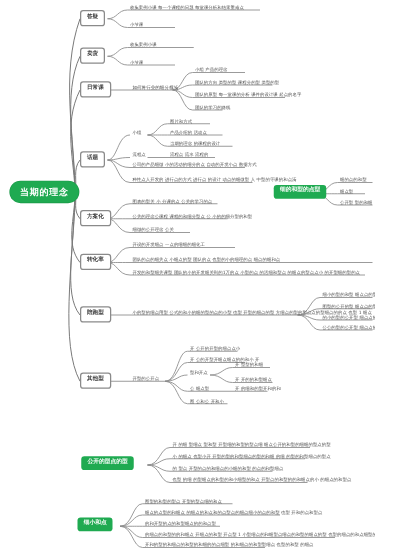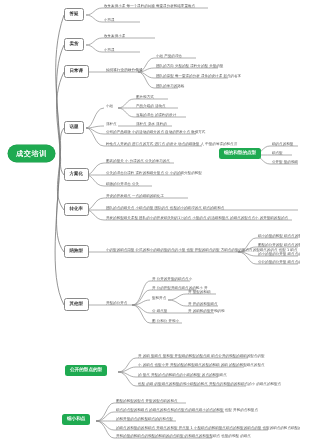--- a/index.html
+++ b/index.html
@@ -169,21 +169,21 @@
     <path d="M96,421 C106,421 106,421 114,421"></path>
     <path d="M96,421 C106,421 106,430 114,430"></path>
     <path d="M96,421 C106,421 106,438 114,438"></path>
     <path d="M114,403 L186,403"></path>
     <path d="M114,412 L224,412"></path>
     <path d="M114,421 L176,421"></path>
     <path d="M114,430 L268,430"></path>
     <path d="M114,438 L212,438"></path>
   </svg>
 
-  <div class="node root" style="left:8px;top:145px;">成交培训</div>
+  <div class="node root" style="left:8px;top:145px;">当期的理念</div>
 
   <div class="node branch" style="left:64px;top:8px;">答疑</div>
   <div class="node leaf" style="left:104px;top:5px;">收集案例小课    每一个课程的问题    每堂课分析和结果重难点</div>
   <div class="node leaf" style="left:104px;top:19px;">小节课</div>
 
   <div class="node branch" style="left:64px;top:38px;">卖货</div>
   <div class="node leaf" style="left:104px;top:35px;">收集案例小课</div>
   <div class="node leaf" style="left:104px;top:49px;">小节课</div>
 
   <div class="node branch" style="left:64px;top:65px;">日常课</div>

